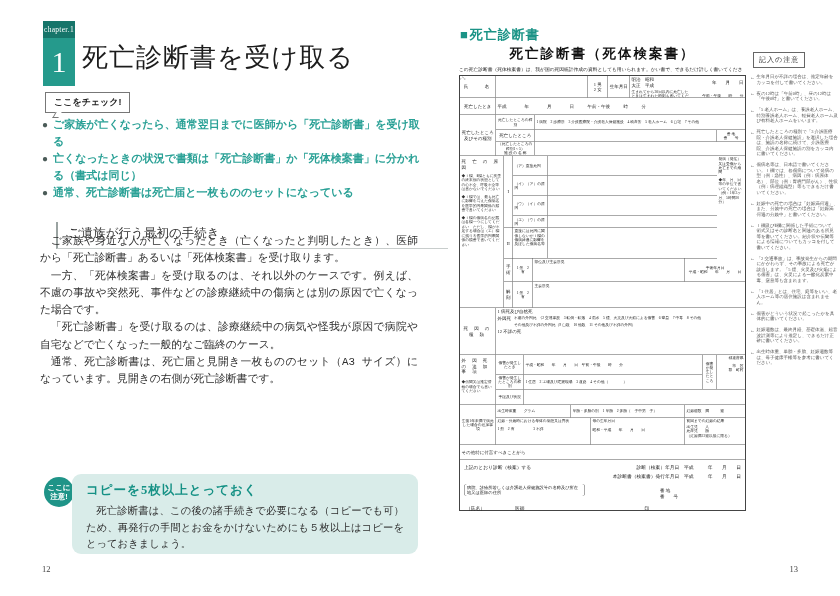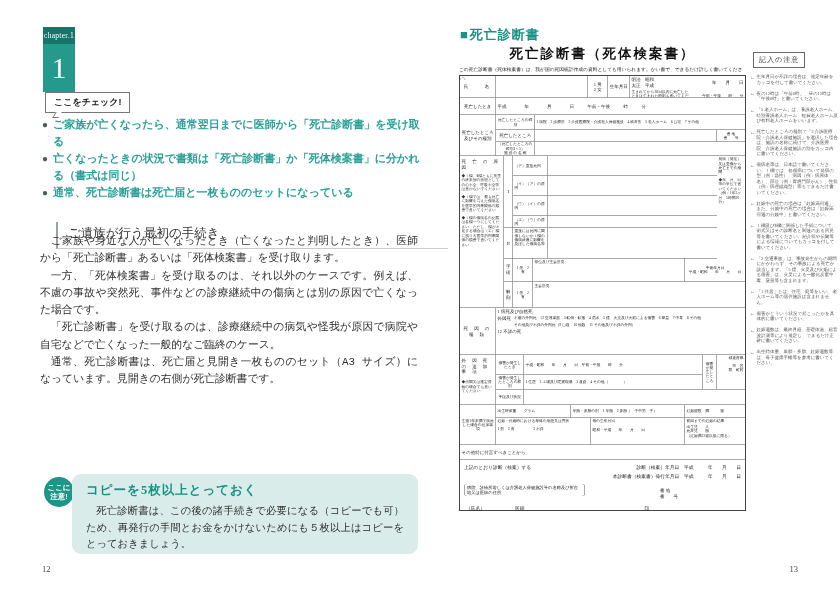--- a/index.html
+++ b/index.html
@@ -7,21 +7,21 @@
     width:840px;height:596px;position:relative;overflow:hidden;
     background:#ffffff;
     font-family:"Liberation Sans",sans-serif;
     color:#333;
   }
   .page{position:absolute;top:0;height:596px;}
   .page-left{left:0;width:430px;}
   .page-right{left:430px;width:410px;}
 
   
-  .chapter-tab{position:absolute;left:43px;top:27px;width:32px;}
+  .chapter-tab{position:absolute;left:43px;top:21px;width:32px;}
   .chapter-small{
     background:#16756a;color:#fff;font-size:7.5px;text-align:center;
     padding:4px 1px;font-family:"Liberation Serif",serif;letter-spacing:.3px;
   }
   .chapter-big{
     background:#259a8c;color:#fff;font-size:30px;text-align:center;
     height:48px;line-height:48px;font-family:"Liberation Serif",serif;
   }
   .title{
     position:absolute;left:82px;top:40px;margin:0;
@@ -138,20 +138,21 @@
   .note-item .arrow{color:#444;margin-right:3px;flex:none;font-size:10px;}
 </style>
 </head>
 <body>
 
 <div class="page page-left">
   <div class="chapter-tab">
     <div class="chapter-small">chapter.1</div>
     <div class="chapter-big">1</div>
   </div>
+  <h1 class="title">死亡診断書を受け取る</h1>
 
   <div class="check-label">ここをチェック!</div>
 
   <ul class="checklist">
     <li>
       <span class="bullet">●</span>
       <span>ご家族が亡くなったら、通常翌日までに医師から「死亡診断書」を受け取る</span>
     </li>
     <li>
       <span class="bullet">●</span>

